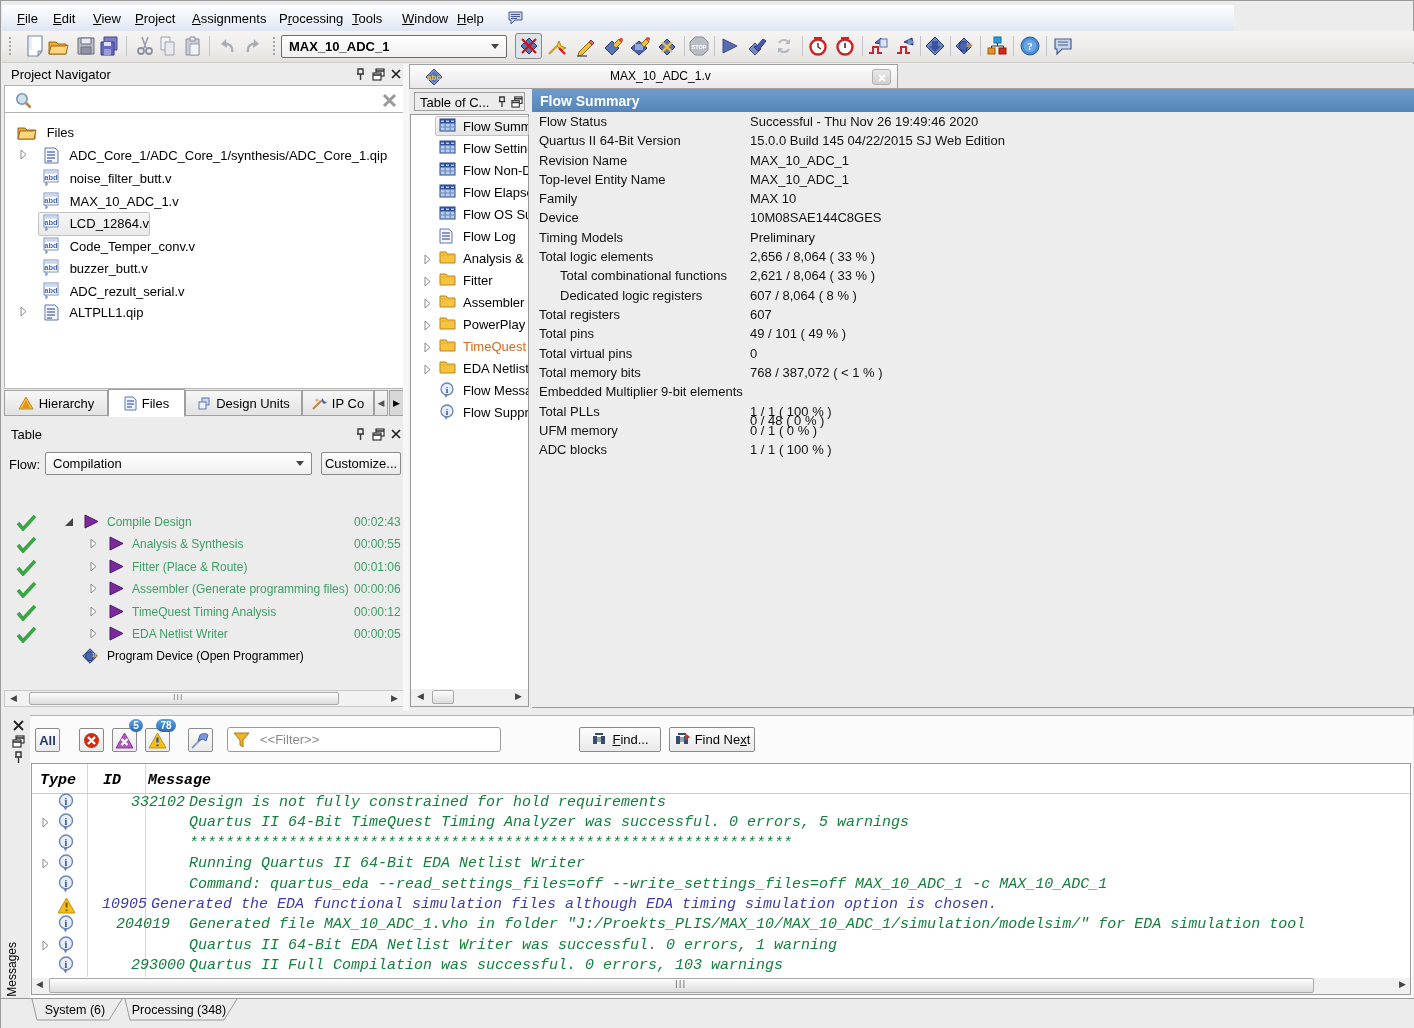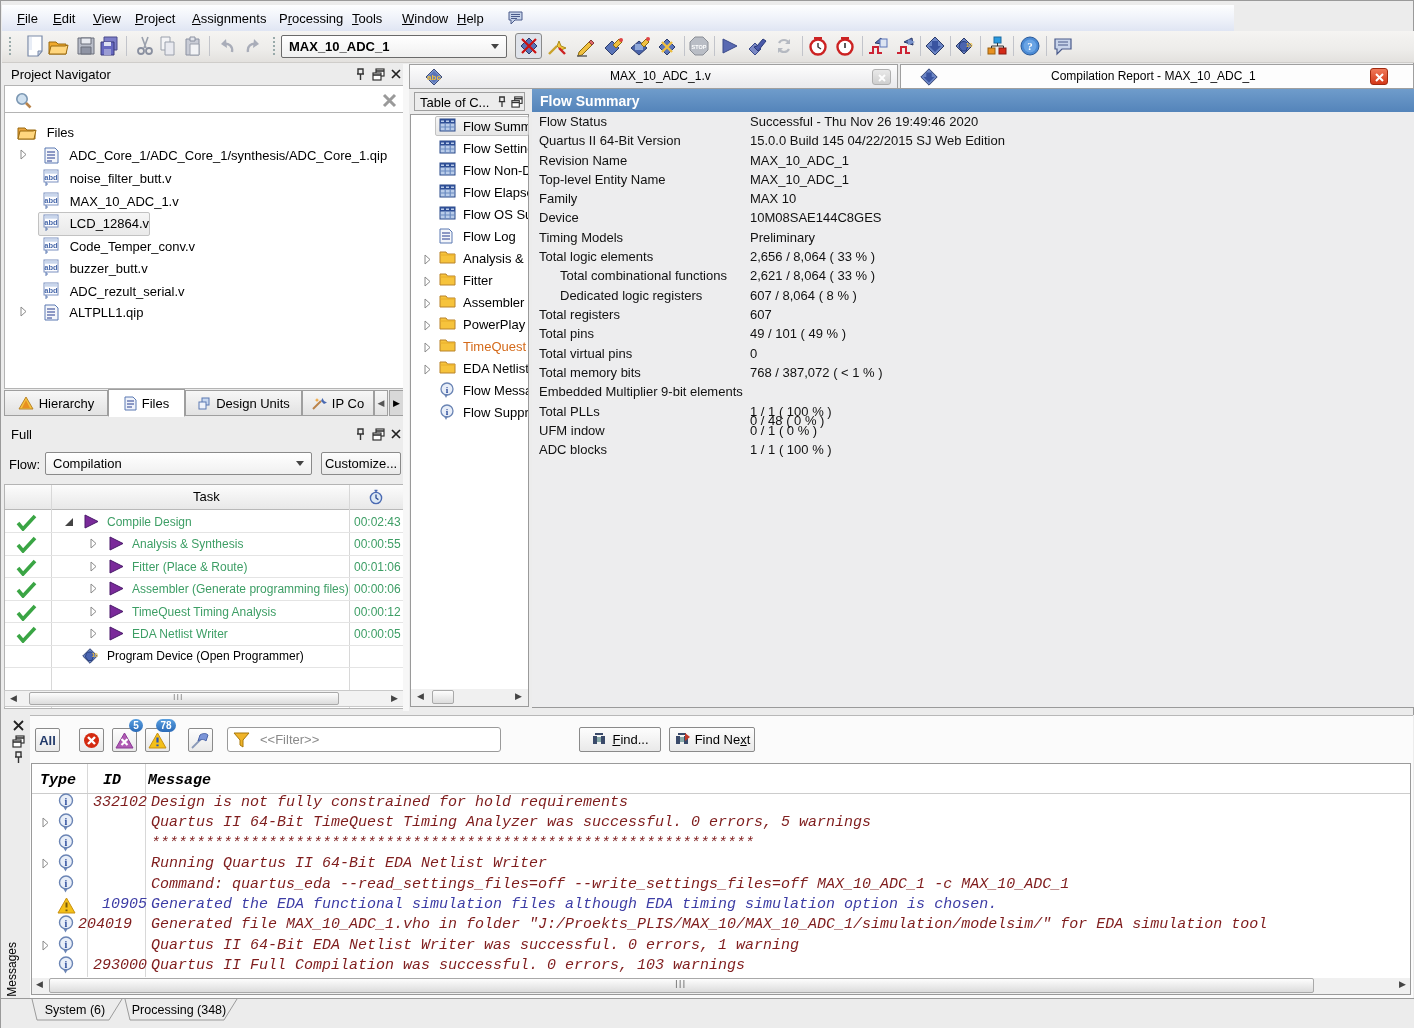--- a/index.html
+++ b/index.html
@@ -43,21 +43,21 @@
 #toc{position:absolute;left:409px;top:113px;width:119px;height:593px;background:#fff;border:1px solid #9a9a9a;box-sizing:border-box;}
 #tocHead{position:absolute;left:413px;top:91px;width:111px;height:19px;border:1px solid #9f9f9f;background:#ececec;box-sizing:border-box;font-size:13px;z-index:6;}
 .tocrow{position:absolute;height:22px;font-size:13px;color:#000;white-space:nowrap;overflow:hidden;}
 #rptHead{position:absolute;left:531px;top:88px;width:882px;height:23px;background:linear-gradient(#6f9ccb,#5484ba);color:#fff;font-weight:bold;font-size:14px;}
 #rpt{position:absolute;left:531px;top:111px;width:882px;height:596px;background:#ededee;border-bottom:1px solid #9a9a9a;box-sizing:border-box;}
 .rrow{position:absolute;font-size:13px;color:#111;white-space:nowrap;}
 
 #msgs{position:absolute;left:0px;top:714px;width:1414px;height:314px;background:#ececec;}
 .mono{font-family:"Liberation Mono",monospace;font-style:italic;}
 .mrow{position:absolute;font-size:15px;white-space:nowrap;}
-.g{color:#7f1d1d;}
+.g{color:#15803d;margin-left:38px;}
 .ind{color:#3d3da5;}
 
 .sbar{position:absolute;background:#f2f2f2;border:1px solid #c9c9c9;box-sizing:border-box;}
 .sthumb{position:absolute;background:linear-gradient(#fdfdfd,#dcdcdc);border:1px solid #a9a9a9;border-radius:2px;box-sizing:border-box;}
 </style>
 </head>
 <body>
 <div id="root">
 
 <div id="menubar">
@@ -395,59 +395,40 @@
   IP Co
 </div>
 <div class="btab" style="left:373px;width:14px;padding:0;">
       <span style="font-size:9px;color:#555;">◀</span>
     </div>
 <div class="btab" style="left:388px;width:15px;padding:0;background:#d8d8d8;">
       <span style="font-size:9px;color:#000;">▶</span>
     </div>
 
 <div id="tasksTitle">
-      <span class="ptitle" style="left:7px;top:2px;">Full</span>
+      <span class="ptitle" style="left:7px;top:2px;">Table</span>
   <svg class="abs" style="left:351px;top:3px;" width="11" height="13" viewBox="0 0 11 13">
         <path d="M3 1h5v5H3zM2 6h7M5.5 6v6" stroke="#333" stroke-width="1.4" fill="none"></path>
       </svg>
   <svg class="abs" style="left:368px;top:3px;" width="13" height="13" viewBox="0 0 13 13">
         <rect x="4" y="1" width="8" height="7" fill="#fff" stroke="#333" stroke-width="1.2"></rect>
         <path d="M4 3h8" stroke="#333" stroke-width="1.6"></path>
         <rect x="1" y="5" width="8" height="7" fill="#fff" stroke="#333" stroke-width="1.2"></rect>
         <path d="M1 7h8" stroke="#333" stroke-width="1.6"></path>
       </svg>
   <svg class="abs" style="left:386px;top:3px;" width="12" height="12" viewBox="0 0 12 12">
         <path d="M2 2l8 8M10 2l-8 8" stroke="#222" stroke-width="1.7"></path>
       </svg>
 </div>
 <span class="abs" style="left:8px;top:456px;font-size:13px;">Flow:</span>
 <div class="combo" style="left:44px;top:451px;width:267px;height:23px;">
   <span style="position:absolute;left:7px;top:3px;">Compilation</span>
       <span class="arr"></span>
 </div>
 <div class="btn" style="left:320px;top:451px;width:80px;height:23px;">Customize...</div>
-<div id="taskTable">
-  <div style="position:absolute;left:0;top:0;width:398px;height:24px;background:linear-gradient(#fcfcfc,#e8e8e8);border-bottom:1px solid #b8b8b8;"></div>
-  <div style="position:absolute;left:46px;top:0;width:1px;height:223px;background:#d8d8d8;"></div>
-  <div style="position:absolute;left:344px;top:0;width:1px;height:223px;background:#d8d8d8;"></div>
-  <span style="position:absolute;left:188px;top:4px;font-size:13px;">Task</span>
-  <svg style="position:absolute;left:364px;top:4px;" width="14" height="16" viewBox="0 0 14 16">
-        <circle cx="7" cy="9" r="5.6" fill="#dce8f4" stroke="#4a6ab2" stroke-width="1.4"></circle>
-        <path d="M7 5.5V9l2.4 1.6" stroke="#2a4a92" stroke-width="1.3" fill="none"></path>
-        <path d="M5.5 1.5h3M7 1.5v2" stroke="#4a6ab2" stroke-width="1.4"></path>
-      </svg>
-
-  <div style="position:absolute;left:0;top:47px;width:398px;height:1px;background:#e4e4e4;"></div>
-  <div style="position:absolute;left:0;top:70px;width:398px;height:1px;background:#e4e4e4;"></div>
-  <div style="position:absolute;left:0;top:92px;width:398px;height:1px;background:#e4e4e4;"></div>
-  <div style="position:absolute;left:0;top:115px;width:398px;height:1px;background:#e4e4e4;"></div>
-  <div style="position:absolute;left:0;top:137px;width:398px;height:1px;background:#e4e4e4;"></div>
-  <div style="position:absolute;left:0;top:160px;width:398px;height:1px;background:#e4e4e4;"></div>
-  <div style="position:absolute;left:0;top:182px;width:398px;height:1px;background:#e4e4e4;"></div>
-</div>
 
 <div id="taskRows" style="position:absolute;left:3px;top:483px;width:398px;height:223px;overflow:hidden;font-size:12px;">
 
   <svg style="position:absolute;left:12px;top:30px;" width="22" height="17" viewBox="0 0 22 17">
         <path d="M2 9l5 6L19 2" fill="none" stroke="#3aa544" stroke-width="3.6"></path>
       </svg>
   <svg style="position:absolute;left:12px;top:52px;" width="22" height="17" viewBox="0 0 22 17">
         <path d="M2 9l5 6L19 2" fill="none" stroke="#3aa544" stroke-width="3.6"></path>
       </svg>
   <svg style="position:absolute;left:12px;top:75px;" width="22" height="17" viewBox="0 0 22 17">
@@ -538,32 +519,20 @@
 <div class="dtab" style="left:408px;width:489px;">
   <svg style="position:absolute;left:14px;top:3px;" width="20" height="19" viewBox="0 0 20 19">
         <path d="M10 1l8 8-8 8-8-8z" fill="#7a94cc" stroke="#3a4a7a"></path>
         <path d="M10 3l6 6-6 6-6-6z" fill="#5a74b8"></path>
         <text x="10" y="12" font-size="8" font-weight="bold" fill="#f0c040" text-anchor="middle" font-family="Liberation Sans">abc</text>
       </svg>
   <span style="position:absolute;left:200px;top:4px;">MAX_10_ADC_1.v</span>
   <div style="position:absolute;left:462px;top:4px;width:19px;height:16px;background:linear-gradient(#e9e9e9,#cfcfcf);border:1px solid #b0b0b0;border-radius:3px;box-sizing:border-box;">
     <svg style="position:absolute;left:4.5px;top:3.5px;" width="8" height="8" viewBox="0 0 8 8">
           <path d="M1 1l6 6M7 1L1 7" stroke="#fdfdfd" stroke-width="2"></path>
-        </svg>
-  </div>
-</div>
-<div class="dtab" style="left:899px;width:514px;background:#fdfdfd;">
-  <svg style="position:absolute;left:18px;top:2px;" width="20" height="20" viewBox="0 0 22 22">
-        <path d="M11 2l9 9-9 9-9-9z" fill="#6a84c4" stroke="#2a3a6a"></path>
-        <path d="M8 6h6v5h3l-6 6-6-6h3z" fill="#3a54a0"></path>
-      </svg>
-  <span style="position:absolute;left:150px;top:4px;">Compilation Report - MAX_10_ADC_1</span>
-  <div style="position:absolute;left:469px;top:3px;width:18px;height:17px;background:linear-gradient(#f07a5a,#d43818);border:1px solid #a02a10;border-radius:3px;box-sizing:border-box;">
-    <svg style="position:absolute;left:3.5px;top:3.5px;" width="9" height="9" viewBox="0 0 9 9">
-          <path d="M1 1l7 7M8 1L1 8" stroke="#fff" stroke-width="2"></path>
         </svg>
   </div>
 </div>
 <div id="tocHead">
   <span style="position:absolute;left:5px;top:2px;">Table of C...</span>
   <svg class="abs" style="left:82px;top:3px;" width="10" height="12" viewBox="0 0 11 13">
         <path d="M3 1h5v5H3zM2 6h7M5.5 6v6" stroke="#333" stroke-width="1.4" fill="none"></path>
       </svg>
   <svg class="abs" style="left:96px;top:3px;" width="12" height="12" viewBox="0 0 13 13">
         <rect x="4" y="1" width="8" height="7" fill="#fff" stroke="#333" stroke-width="1.2"></rect>
@@ -737,21 +706,21 @@
   <div class="rrow" style="left:7px;top:214px;">Total pins</div>
   <div class="rrow" style="left:218px;top:214px;">49 / 101 ( 49 % )</div>
   <div class="rrow" style="left:7px;top:234px;">Total virtual pins</div>
   <div class="rrow" style="left:218px;top:234px;">0</div>
   <div class="rrow" style="left:7px;top:253px;">Total memory bits</div>
   <div class="rrow" style="left:218px;top:253px;">768 / 387,072 ( &lt; 1 % )</div>
   <div class="rrow" style="left:7px;top:272px;">Embedded Multiplier 9-bit elements</div>
   <div class="rrow" style="left:218px;top:272px;margin-top:29px;">0 / 48 ( 0 % )</div>
   <div class="rrow" style="left:7px;top:292px;">Total PLLs</div>
   <div class="rrow" style="left:218px;top:292px;">1 / 1 ( 100 % )</div>
-  <div class="rrow" style="left:7px;top:311px;">UFM indow</div>
+  <div class="rrow" style="left:7px;top:311px;">UFM memory</div>
   <div class="rrow" style="left:218px;top:311px;">0 / 1 ( 0 % )</div>
   <div class="rrow" style="left:7px;top:330px;">ADC blocks</div>
   <div class="rrow" style="left:218px;top:330px;">1 / 1 ( 100 % )</div>
 </div>
 
 <div id="msgs">
 
   <svg class="abs" style="left:12px;top:5px;" width="11" height="11" viewBox="0 0 11 11">
         <path d="M1 1l9 9M10 1l-9 9" stroke="#222" stroke-width="1.8"></path>
       </svg>

